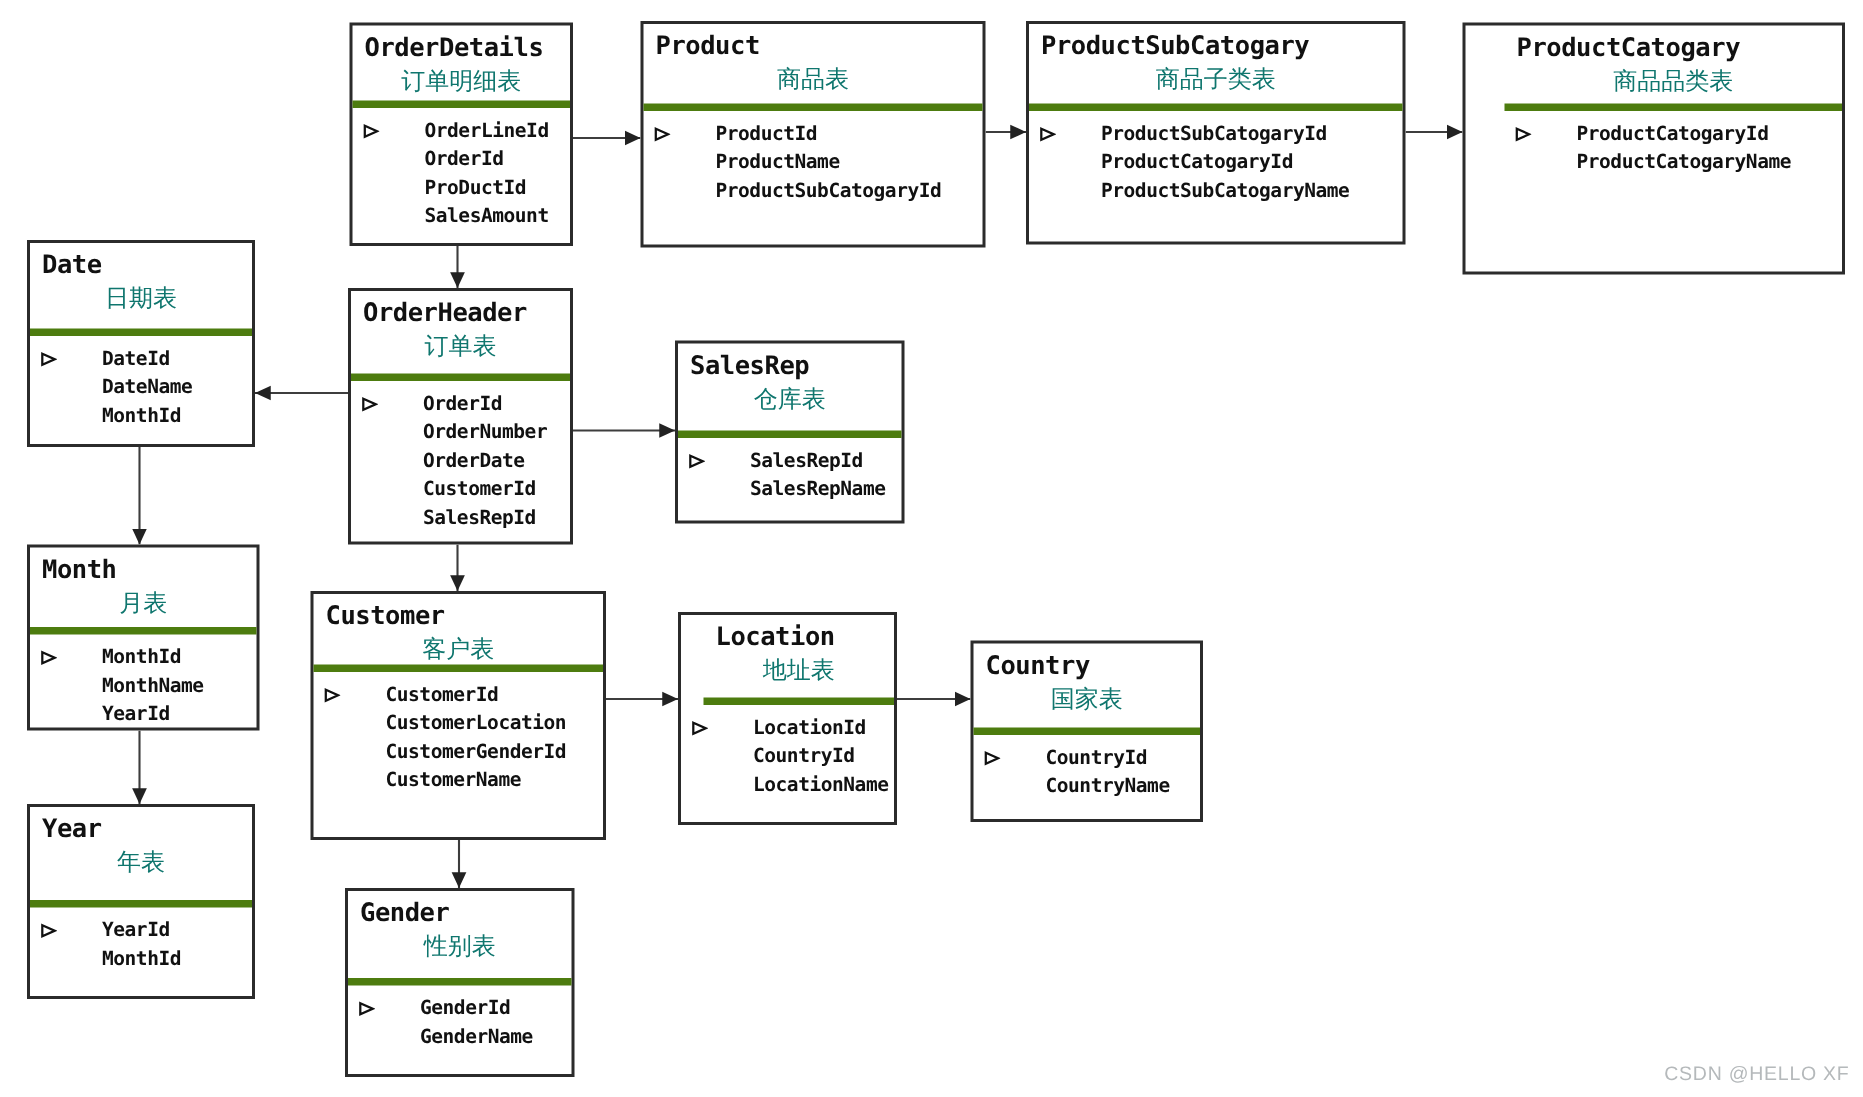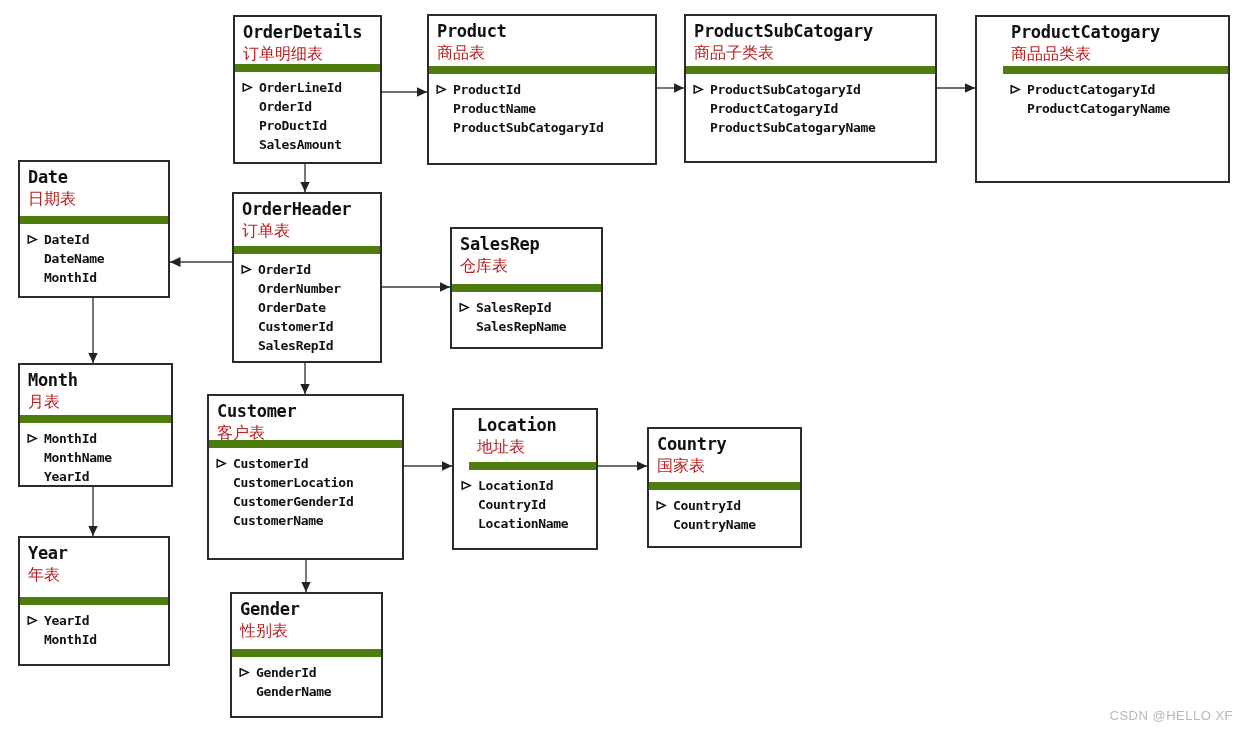--- a/index.html
+++ b/index.html
@@ -19,52 +19,54 @@
   .entity {
     position: absolute;
     background: #ffffff;
     border: 2px solid #2b2b2b;
     box-sizing: border-box;
     display: flex;
     flex-direction: column;
   }
   .entity-header {
     box-sizing: border-box;
-    border-bottom: 8px solid #4d7c0f;
+    border-bottom: 5px solid #4d7c0f;
     padding: 4px 8px 0 8px;
     overflow: hidden;
   }
   .entity-name {
     font-weight: bold;
     font-size: 17px;
     line-height: 22px;
     color: #111111;
     white-space: nowrap;
     letter-spacing: -0.3px;
   }
   .entity-subtitle {
     font-size: 16px;
     line-height: 22px;
-    color: #b91c1c;
+    color: #0f766e;
     white-space: nowrap;
+    text-align: center;
   }
   .entity-fields {
     flex: 1;
     padding: 6px 4px 2px 7px;
     overflow: hidden;
   }
   .field-row {
     display: flex;
     align-items: center;
     font-size: 13px;
     font-weight: bold;
     line-height: 19px;
     color: #111111;
     white-space: nowrap;
     letter-spacing: -0.3px;
+    gap: 24px;
   }
   .pk-cell {
     width: 17px;
     flex: none;
     display: flex;
     align-items: center;
   }
   .watermark {
     position: absolute;
     right: 9px;

